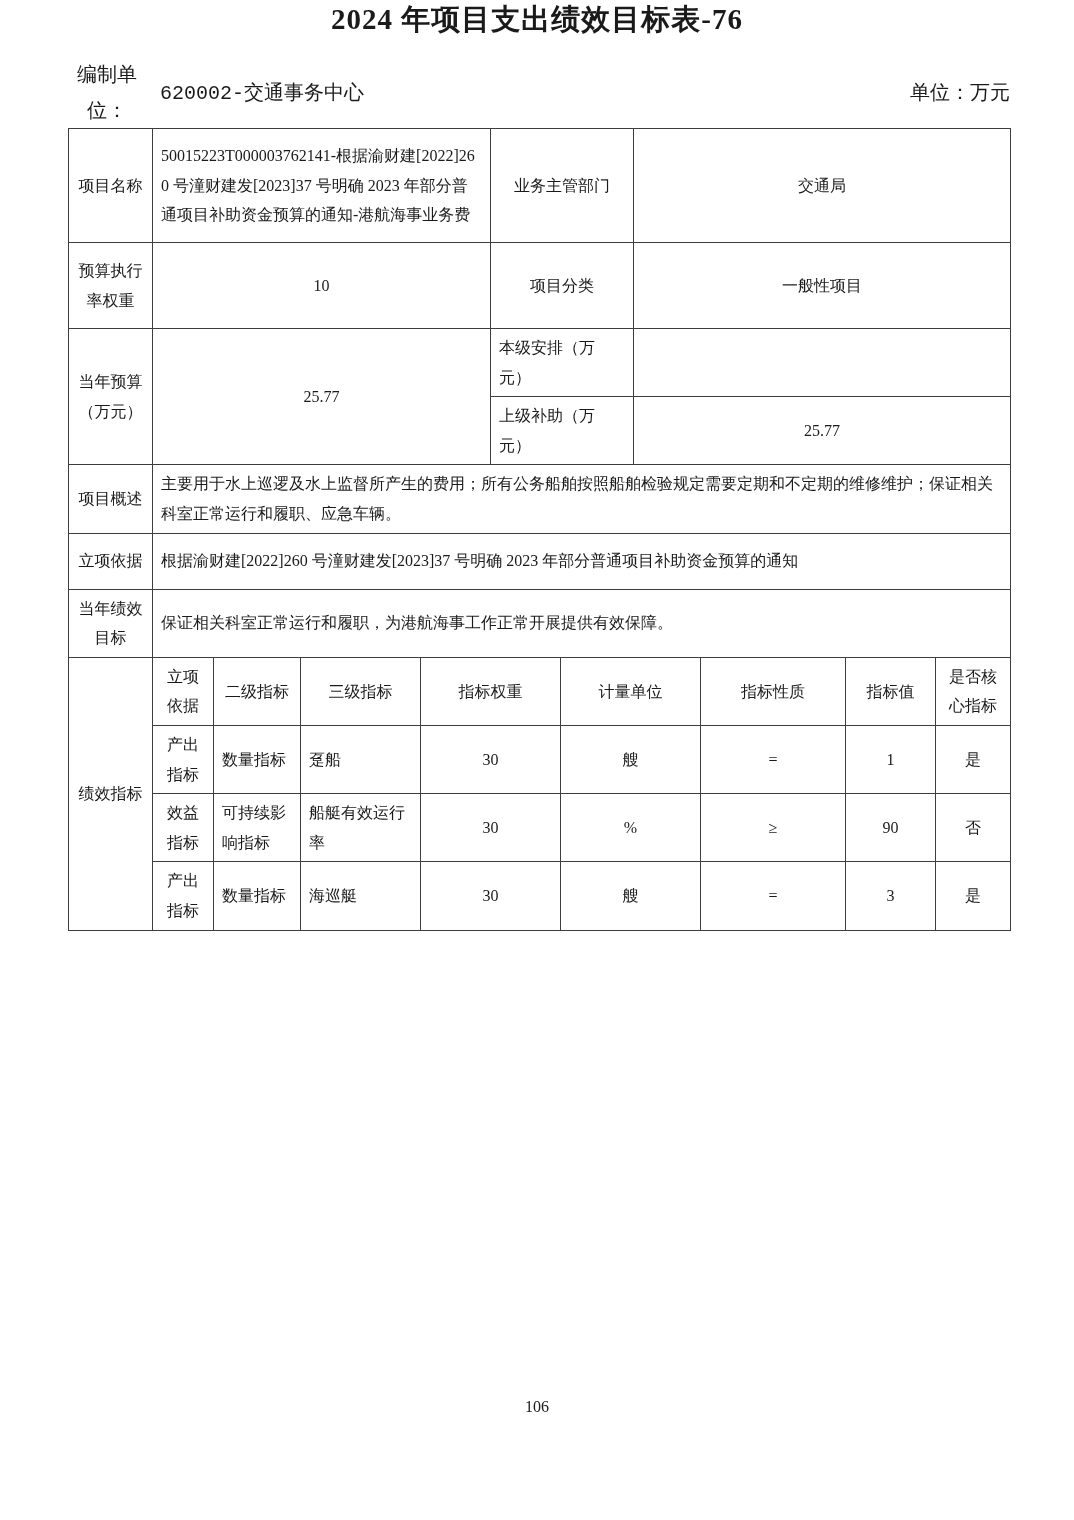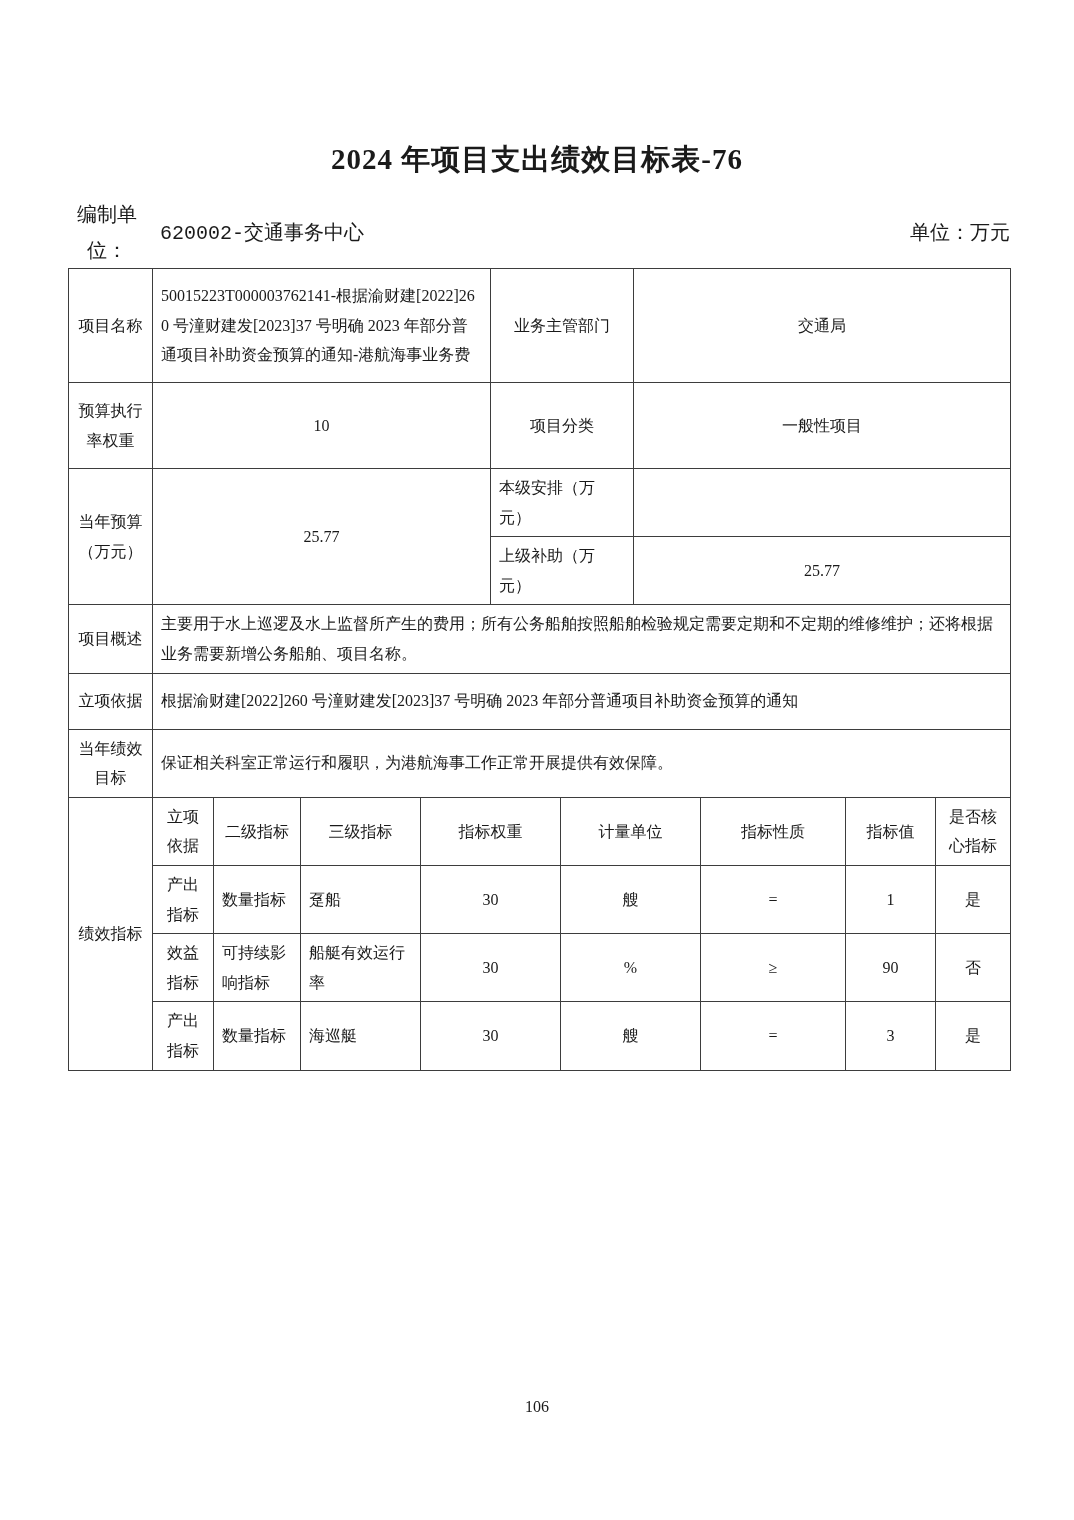--- a/index.html
+++ b/index.html
@@ -9,21 +9,20 @@
     color: #1a1a1a;
     font-family: "Liberation Serif", "DejaVu Serif", serif;
     overflow: hidden;
   }
   .page {
     position: relative;
     width: 1074px; height: 1520px;
     background: #ffffff;
   }
   .title {
-    padding-top: 140px;
     text-align: center;
     font-size: 29px;
     font-weight: bold;
     letter-spacing: 1px;
   }
   .prep-row {
     width: 942px;
     margin: 16px auto 0 68px;
     display: flex;
     align-items: center;
@@ -133,21 +132,21 @@
       <td class="txt" colspan="2">本级安排（万元）</td>
       <td class="ctr" colspan="4"></td>
     </tr>
     <tr class="r-budget-b">
       <td class="txt" colspan="2">上级补助（万元）</td>
       <td class="ctr" colspan="4">25.77</td>
     </tr>
 
     <tr class="r-over">
       <td class="lbl">项目概述</td>
-      <td class="txt" colspan="10">主要用于水上巡逻及水上监督所产生的费用；所有公务船舶按照船舶检验规定需要定期和不定期的维修维护；还将根据业务需要新增公务船舶、项目名称。</td>
+      <td class="txt" colspan="10">主要用于水上巡逻及水上监督所产生的费用；所有公务船舶按照船舶检验规定需要定期和不定期的维修维护；保证相关科室正常运行和履职、应急车辆。</td>
     </tr>
 
     <tr class="r-basis">
       <td class="lbl">立项依据</td>
       <td class="txt" colspan="10">根据渝财建[2022]260 号潼财建发[2023]37 号明确 2023 年部分普通项目补助资金预算的通知</td>
     </tr>
 
     <tr class="r-goal">
       <td class="lbl">当年绩效目标</td>
       <td class="txt" colspan="10">保证相关科室正常运行和履职，为港航海事工作正常开展提供有效保障。</td>

